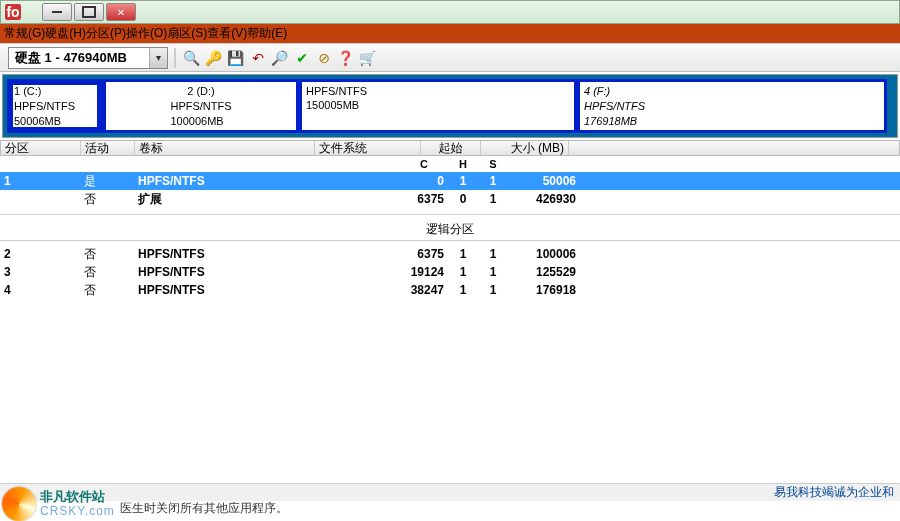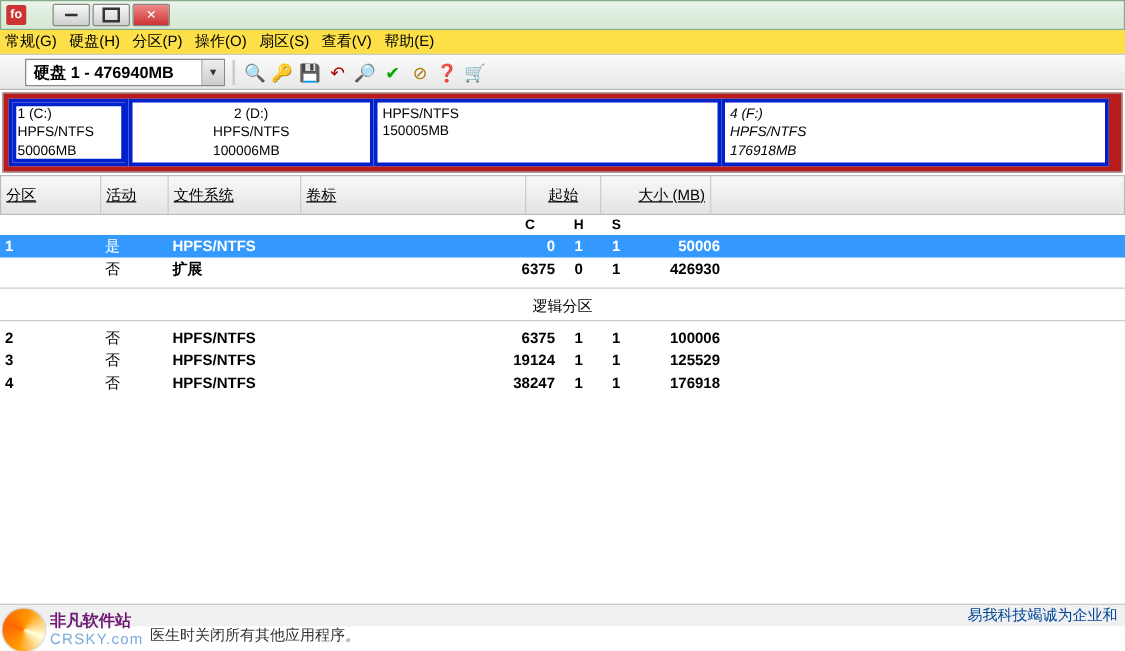--- a/index.html
+++ b/index.html
@@ -1,60 +1,60 @@
 <!DOCTYPE html>
 <html><head>
 <meta charset="utf-8">
 <style>
 * { box-sizing: border-box; margin: 0; padding: 0; }
 body { font-family: "SimSun", "宋体", Arial, sans-serif; font-size: 12px; background: #fff; width: 900px; height: 521px; overflow: hidden; position: relative; }
 
 .titlebar { height: 24px; background: linear-gradient(to bottom, #e8f4e8 0%, #d4e8d4 100%); display: flex; align-items: center; padding: 0 4px; border: 1px solid #88aa88; }
-.titlebar .app-icon { width: 16px; height: 16px; background: #cc3333; border-radius: 2px; margin-right: 19px; font-size: 10px; color: #fff; text-align: center; line-height: 16px; font-weight: bold; }
+.titlebar .app-icon { width: 16px; height: 16px; background: #cc3333; border-radius: 2px; margin-right: 19px; font-size: 14px; color: #fff; text-align: center; line-height: 16px; font-weight: bold; }
 .titlebar .title { flex: 1; font-size: 12px; color: #222; }
 .titlebar .winbtns { display: flex; gap: 0; }
 .titlebar .winbtn { width: 30px; height: 18px; border: 1px solid #888; background: linear-gradient(to bottom,#f8f8f8,#d0d0d0); display: flex; align-items: center; justify-content: center; margin-left: 2px; border-radius: 2px; }
 .titlebar .winbtn.min::before { content:""; width:10px; height:2px; background:#333; }
 .titlebar .winbtn.max::before { content:""; width:10px; height:8px; border:2px solid #333; }
 .titlebar .winbtn.close { background: linear-gradient(to bottom,#e88,#c33); }
 .titlebar .winbtn.close::before { content:"✕"; color:#fff; font-size:10px; }
 
-.menubar { height: 20px; background: #fde047; display: flex; align-items: center; padding: 0 4px; border-bottom: 1px solid #ccc; font-size: 12px; gap: 10px; }
+.menubar { height: 20px; background: #c2410c; display: flex; align-items: center; padding: 0 4px; border-bottom: 1px solid #ccc; font-size: 12px; }
 .menubar span { cursor: default; }
 
-.toolbar { height: 28px; background: linear-gradient(to bottom,#fafafa,#e8e8e8); display:flex; align-items:center; padding: 2px 20px; border-bottom:1px solid #bbb; gap:4px; }
+.toolbar { height: 28px; background: linear-gradient(to bottom,#fafafa,#e8e8e8); display:flex; align-items:center; padding: 2px 8px; border-bottom:1px solid #bbb; gap:4px; }
 .disk-selector { display:flex; align-items:center; border:1px solid #888; background:#fff; height:22px; }
 .disk-selector .disk-label { padding: 0 6px; font-weight:bold; font-size:13px; min-width:140px; }
 .disk-selector .dropdown-btn { width:18px; height:20px; background:linear-gradient(to bottom,#eee,#ccc); border-left:1px solid #aaa; display:flex;align-items:center;justify-content:center; }
 .disk-selector .dropdown-btn::after { content:"▾"; font-size:10px; color:#333; }
 .toolbar .sep { width:2px; height:20px; background:#ccc; margin:0 2px; }
 .toolbar .tbtn { width:20px; height:20px; display:flex; align-items:center; justify-content:center; font-size:14px; cursor:pointer; border:1px solid transparent; border-radius:2px; }
 
-.diskmap { display:flex; padding:4px; gap:0; border:1px solid #999; margin:2px; background:#b91c1c; height:64px; }
+.diskmap { display:flex; padding:4px; gap:0; border:1px solid #999; margin:2px; background:#0369a1; height:64px; }
 .part-box { border:3px solid #0020cc; background:#fff; padding:2px 4px; display:flex; flex-direction:column; justify-content:space-between; font-size:11px; line-height:1.3; color:#000; position:relative; }
 .part-box .pn { font-size:11px; }
 .part-box.selected { outline: 3px solid #0020cc; outline-offset:-6px; }
 
-.list-header { display:flex; background:linear-gradient(to bottom,#f8f8f8,#e4e4e4); border:1px solid #bbb; height:32px; align-items:center; font-size:12px;text-decoration:underline; }
+.list-header { display:flex; background:linear-gradient(to bottom,#f8f8f8,#e4e4e4); border:1px solid #bbb; height:16px; align-items:center; font-size:12px; }
 .list-header > div { padding:0 4px; border-right:1px solid #ccc; height:100%; display:flex; align-items:center; white-space:nowrap; }
 .list-body { background:#fff; font-size:12px; }
 .sub-header { display:flex; font-size:11px; padding:2px 0; font-weight:bold; }
 .sub-header > div { text-align:center; }
 .row { display:flex; height:18px; align-items:center; }
 .row.selected { background:#3399ff; color:#fff; }
 .row > div { padding:0 4px; white-space:nowrap; }
 .logical-header { text-align:center; margin:6px 0 2px 0; font-size:12px; }
 
 .statusbar { position:absolute; bottom:20px; left:0; right:0; height:18px; background:#f0f0f0; border-top:1px solid #ccc; display:flex; align-items:center; justify-content:flex-end; padding:0 6px; }
 .statusbar a { color:#004698; text-decoration:none; font-size:12px; cursor:pointer; }
 
 .watermark { position:absolute; left:2px; bottom:0px; display:flex; align-items:center; gap:4px; font-size:12px; color:#555; }
 .watermark .wmicon { width:34px; height:34px; border-radius:50%; background: conic-gradient(from 200deg,#f90,#f60,#f90,#ffd,#f90); box-shadow:0 0 2px #888; }
 .watermark .wmtxt { display:flex; flex-direction:column; line-height:1.1; }
-.watermark .wmtxt .cn { color:#701a75; font-weight:bold; font-size:13px;}
+.watermark .wmtxt .cn { color:#0f766e; font-weight:bold; font-size:13px;}
 .watermark .wmtxt .en { color:#77aadd; font-size:12px; letter-spacing:1px;}
 
 .bottomtip { position:absolute; bottom:4px; left:120px; font-size:12px; color:#333; }
 
 .col-part   { width: 80px; }
 .col-active { width: 54px; }
 .col-fs     { width: 106px; text-align:left; }
 .col-vol    { width: 160px; }
 .col-c      { width: 48px; text-align:right; }
 .col-h      { width: 30px; text-align:center; }
@@ -116,22 +116,22 @@
     </div>
     <div class="part-box" style="width: 310px; font-style: italic;">
       <div class="pn">4 (F:)</div>
       <div>HPFS/NTFS<br>176918MB</div>
     </div>
   </div>
 
 <div class="list-header">
   <div style="width:80px">分区</div>
   <div style="width:54px">活动</div>
+  <div style="width:180px">卷标</div>
   <div style="width:106px">文件系统</div>
-  <div style="width:180px">卷标</div>
   <div style="width:60px;justify-content:center">起始</div>
   <div style="width:88px;justify-content:flex-end">大小 (MB)</div>
 </div>
 
 <div class="list-body">
   <div class="sub-header">
     <div class="col-part"></div>
       <div class="col-active"></div>
       <div class="col-fs"></div>
       <div class="col-vol"></div>

